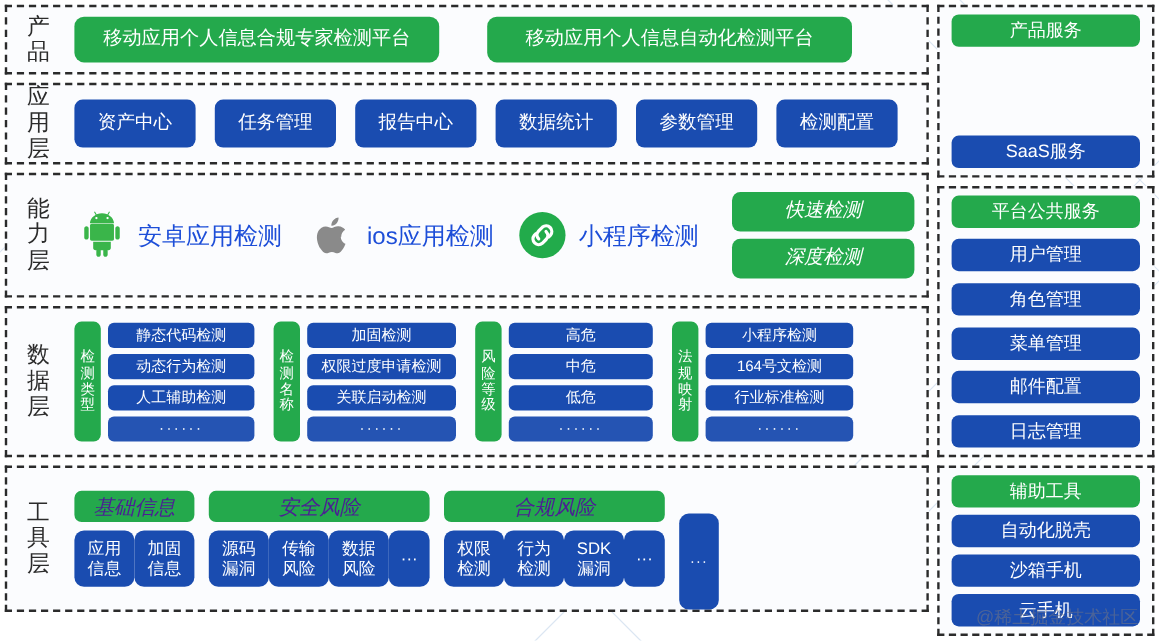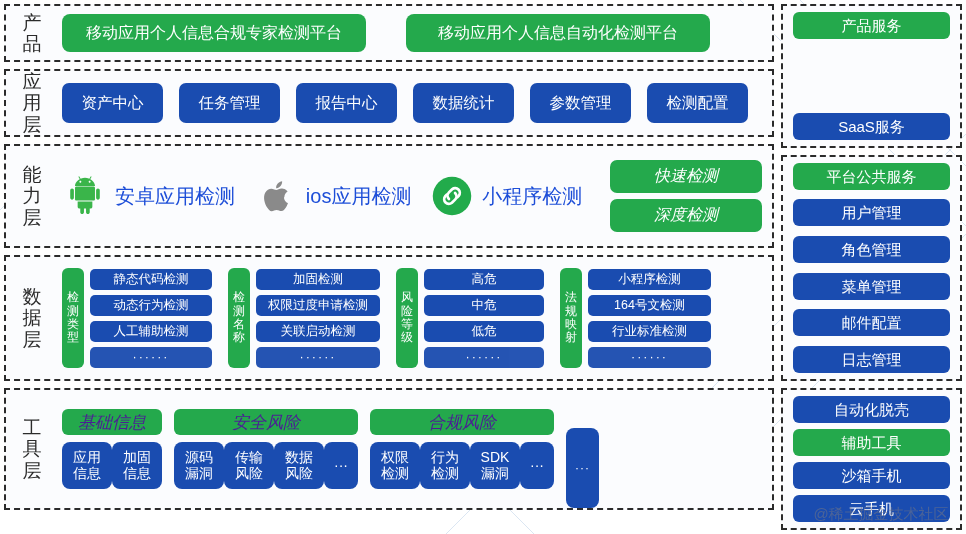--- a/index.html
+++ b/index.html
@@ -461,22 +461,22 @@
       <div class="rpanel rpanel-2">
         <div class="pill green">平台公共服务</div>
         <div class="pill blue">用户管理</div>
         <div class="pill blue">角色管理</div>
         <div class="pill blue">菜单管理</div>
         <div class="pill blue">邮件配置</div>
         <div class="pill blue">日志管理</div>
       </div>
 
       <div class="rpanel rpanel-3">
+        <div class="pill green">辅助工具</div>
         <div class="pill blue">自动化脱壳</div>
-        <div class="pill green">辅助工具</div>
         <div class="pill blue">沙箱手机</div>
         <div class="pill blue">云手机</div>
         <div class="watermark">@稀土掘金技术社区</div>
       </div>
 
     </div>
 
   </div>
 </div>
 

